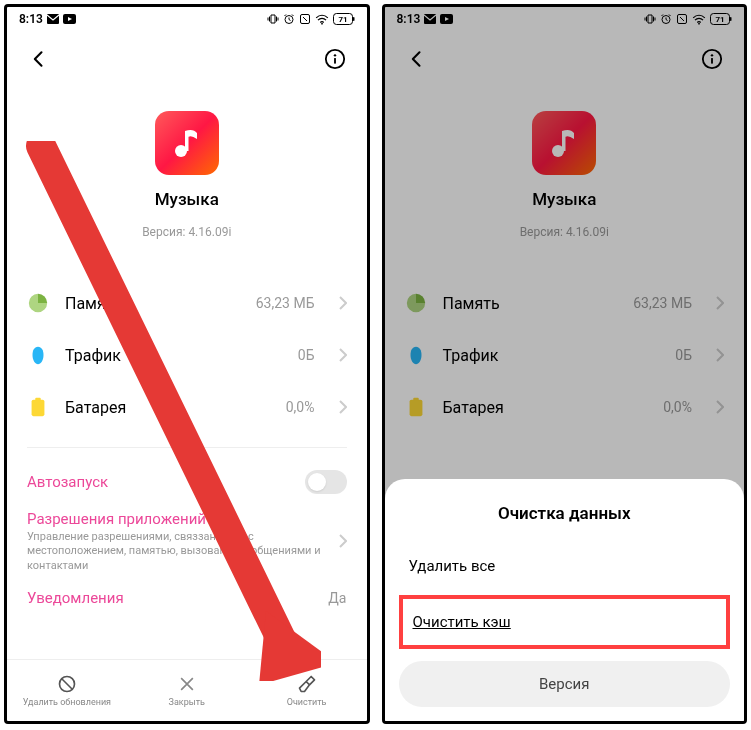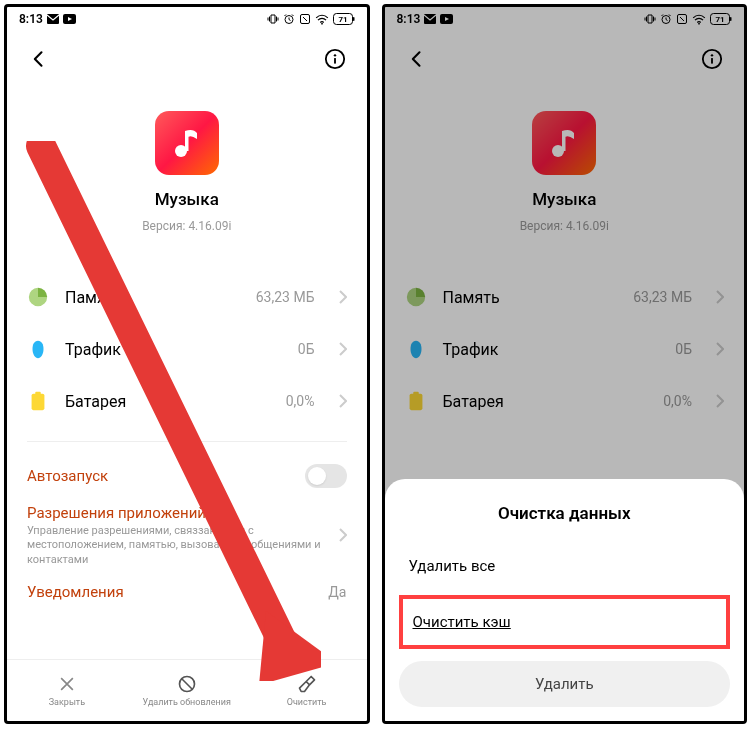--- a/index.html
+++ b/index.html
@@ -76,21 +76,21 @@
       background: linear-gradient(135deg, #ff5a5a 0%, #ff1744 50%, #ff6a00 100%);
       display: flex;
       align-items: center;
       justify-content: center;
       margin-bottom: 14px;
     }
     .app-name {
       font-size: 17px;
       font-weight: 500;
       color: #000;
-      margin-bottom: 10px;
+      margin-bottom: 16px;
     }
     .app-version {
       font-size: 12px;
       color: #999;
     }
     .list {
       padding: 14px 20px 0 20px;
     }
     .list-item {
       display: flex;
@@ -129,21 +129,21 @@
     .list-item-multi {
       padding: 8px 20px;
       display: flex;
       align-items: center;
     }
     .list-item-multi .text-col {
       flex: 1;
     }
     .list-item-multi .title {
       font-size: 15px;
-      color: #c2410c;
+      color: #ec4899;
     }
     .list-item-multi .subtitle {
       font-size: 11px;
       color: #999;
       margin-top: 2px;
       line-height: 1.3;
     }
     .toggle {
       width: 42px;
       height: 24px;
@@ -376,30 +376,30 @@
   <div class="list-item-multi">
     <div class="text-col">
       <div class="title">Уведомления</div>
     </div>
     <div class="list-value">Да</div>
   </div>
 
   <div class="bottom-bar">
     <div class="bottom-action">
       <svg class="action-icon" width="20" height="20" viewBox="0 0 24 24">
-          <path d="M5 5 L19 19 M19 5 L5 19" stroke="#888" stroke-width="2"></path>
-        </svg>
-      <div class="action-label">Закрыть</div>
+          <circle cx="12" cy="12" r="9" stroke="#555" stroke-width="2" fill="none"></circle>
+          <path d="M6 6 L18 18" stroke="#555" stroke-width="2"></path>
+        </svg>
+      <div class="action-label">Удалить обновления</div>
     </div>
     <div class="bottom-action">
       <svg class="action-icon" width="20" height="20" viewBox="0 0 24 24">
-          <circle cx="12" cy="12" r="9" stroke="#555" stroke-width="2" fill="none"></circle>
-          <path d="M6 6 L18 18" stroke="#555" stroke-width="2"></path>
-        </svg>
-      <div class="action-label">Удалить обновления</div>
+          <path d="M5 5 L19 19 M19 5 L5 19" stroke="#888" stroke-width="2"></path>
+        </svg>
+      <div class="action-label">Закрыть</div>
     </div>
     <div class="bottom-action">
       <svg class="action-icon" width="20" height="20" viewBox="0 0 24 24">
           <path d="M3 17 L11 9 L15 13 L9 21 L5 21 Z M11 9 L17 3 L21 7 L15 13" stroke="#555" stroke-width="2" fill="none" stroke-linejoin="round"></path>
         </svg>
       <div class="action-label">Очистить</div>
     </div>
   </div>
 
   <svg class="arrow-overlay" viewBox="0 0 300 540">
@@ -525,15 +525,15 @@
         </svg>
     </div>
   </div>
 
   <div class="overlay"></div>
 
   <div class="bottom-sheet">
     <div class="sheet-title">Очистка данных</div>
     <div class="sheet-option">Удалить все</div>
     <div class="sheet-option highlighted">Очистить кэш</div>
-    <div class="sheet-cancel">Удалить</div>
+    <div class="sheet-cancel">Версия</div>
   </div>
 </div>
 
 </body></html>

